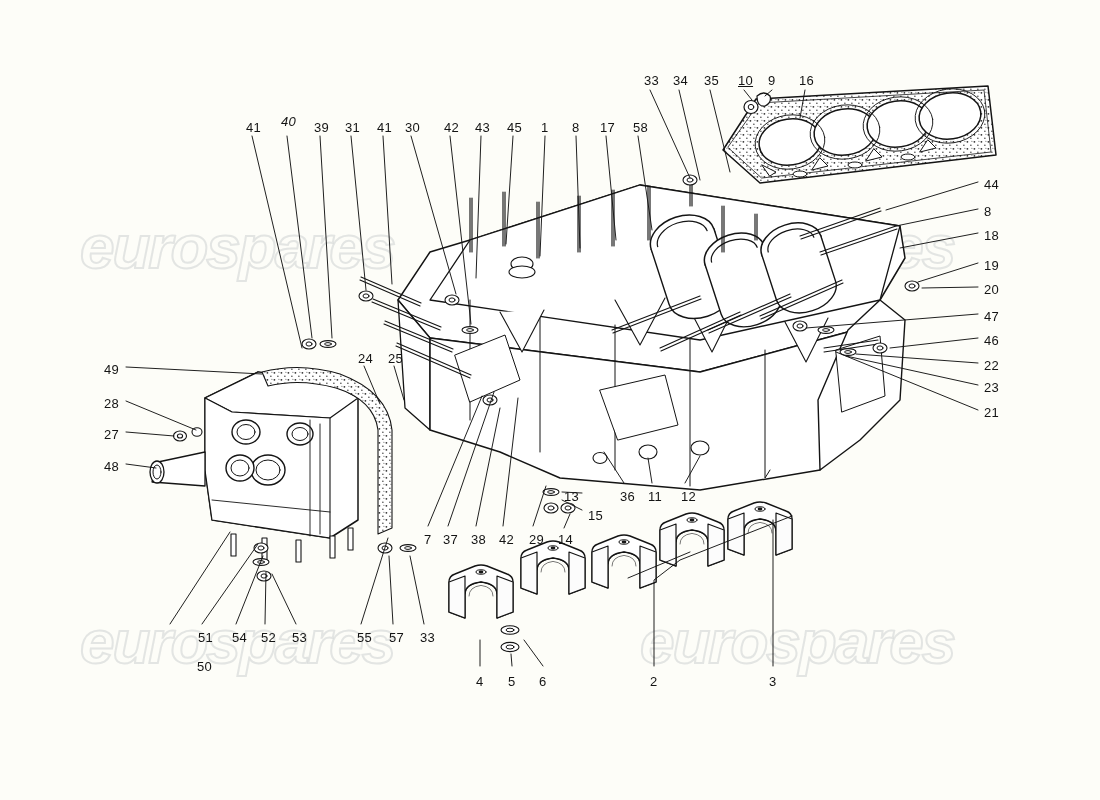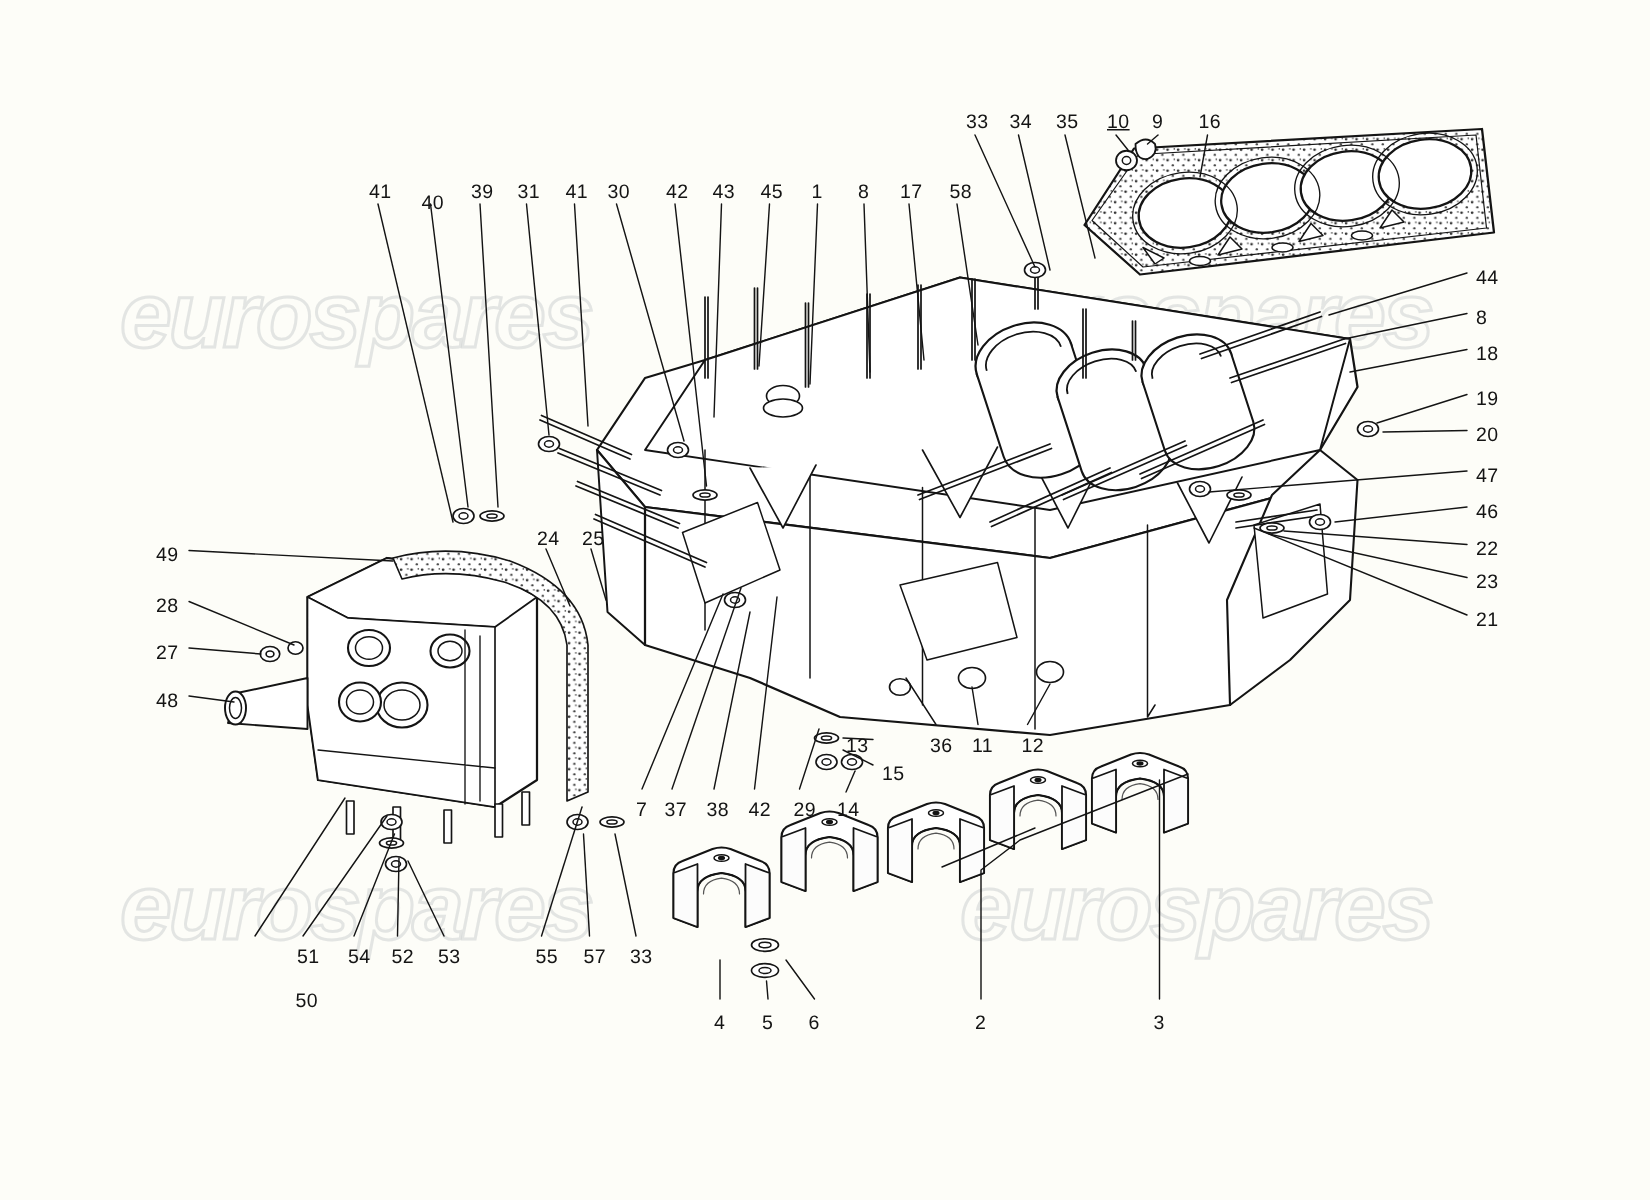--- a/index.html
+++ b/index.html
@@ -26,20 +26,21 @@
     position:absolute;
     font-family:"Liberation Sans",sans-serif;
     font-weight:700;
     font-style:italic;
     font-size:62px;
     letter-spacing:-2px;
     color:transparent;
     -webkit-text-stroke:2px rgba(205,210,210,.55);
     user-select:none;
     pointer-events:none;
+    margin-top:36px;
   }
 </style>
 </head>
 <body>
 
 <div id="stage">
 
   <div id="watermarks">
       <div class="wm" style="left: 80px; top: 175px;">eurospares</div>
       <div class="wm" style="left: 640px; top: 175px;">eurospares</div>
@@ -411,21 +412,21 @@
         <path d="M543,666 L524,640"></path>
         <path d="M654,666 L654,580 L680,560 L792,516"></path>
         <path d="M773,666 L773,520"></path>
         <path d="M628,578 L690,552"></path>
       </g>
     </g>
   </svg>
 
   <div id="callouts">
       <div class="callout" style="left: 246px; top: 121px;">41</div>
-      <div class="callout" style="left: 281px; top: 128px;">40</div>
+      <div class="callout" style="left: 281px; top: 115px; font-style: italic;">40</div>
       <div class="callout" style="left: 314px; top: 121px;">39</div>
       <div class="callout" style="left: 345px; top: 121px;">31</div>
       <div class="callout" style="left: 377px; top: 121px;">41</div>
       <div class="callout" style="left: 405px; top: 121px;">30</div>
       <div class="callout" style="left: 444px; top: 121px;">42</div>
       <div class="callout" style="left: 475px; top: 121px;">43</div>
       <div class="callout" style="left: 507px; top: 121px;">45</div>
       <div class="callout" style="left: 541px; top: 121px;">1</div>
       <div class="callout" style="left: 572px; top: 121px;">8</div>
       <div class="callout" style="left: 600px; top: 121px;">17</div>

